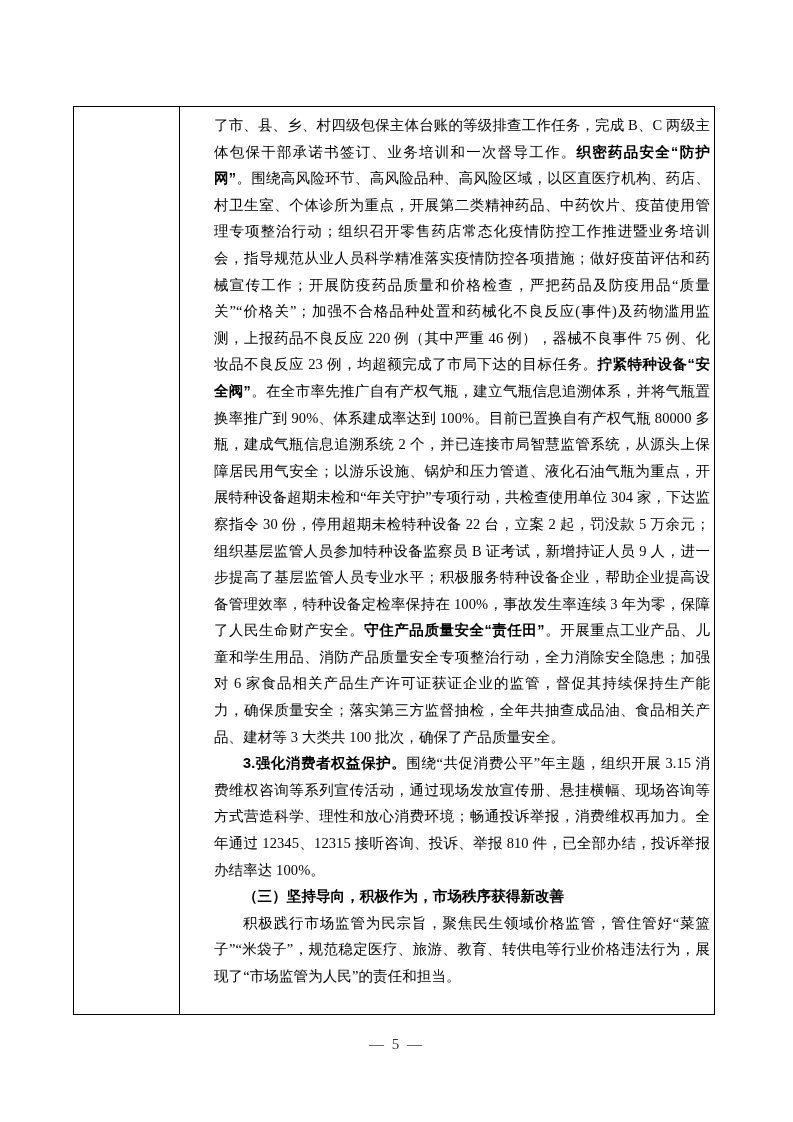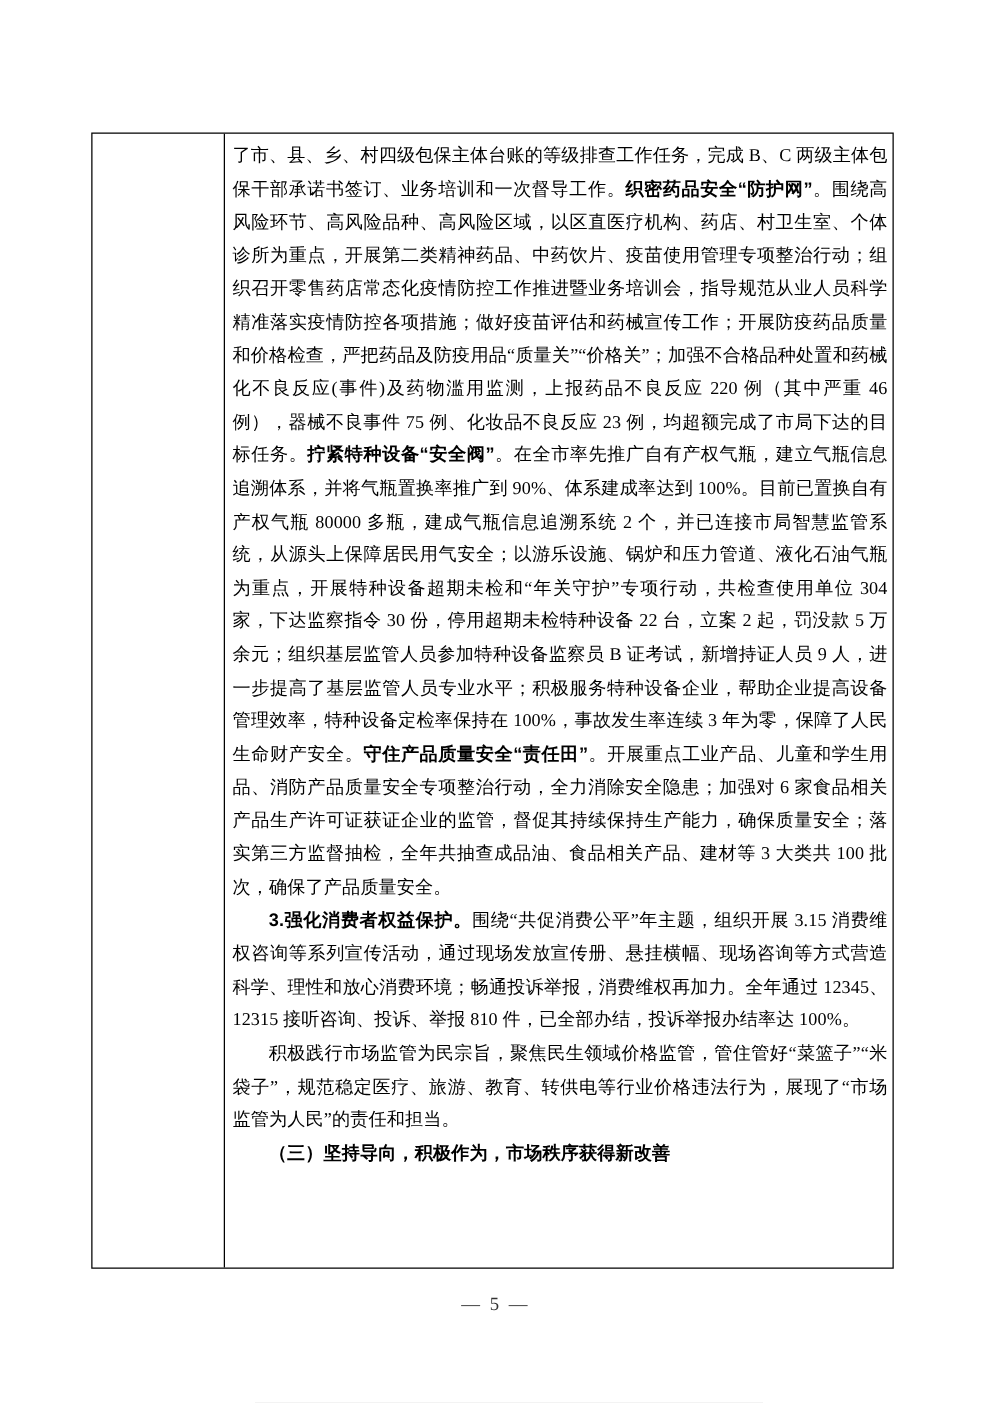--- a/index.html
+++ b/index.html
@@ -13,20 +13,21 @@
     overflow:hidden;
   }
   .report-table{
     position:absolute;
     left:73px;top:106px;
     width:642px;height:909px;
     box-sizing:border-box;
     border:1px solid #000000;
     display:flex;
     background:#ffffff;
+    gap:28px;
   }
   .label-cell{
     flex:none;
     width:106px;
     box-sizing:border-box;
     border-right:1px solid #000000;
   }
   .body-cell{
     flex:1;
     box-sizing:border-box;
@@ -60,20 +61,20 @@
 </head>
 <body>
 
 <div class="page">
 
   <div class="report-table">
     <div class="label-cell"></div>
     <div class="body-cell">
         <p class="para"><span class="run">了市、县、乡、村四级包保主体台账的等级排查工作任务，完成 B、C 两级主体包保干部承诺书签订、业务培训和一次督导工作。</span><span class="run bold">织密药品安全“防护网”</span><span class="run">。围绕高风险环节、高风险品种、高风险区域，以区直医疗机构、药店、村卫生室、个体诊所为重点，开展第二类精神药品、中药饮片、疫苗使用管理专项整治行动；组织召开零售药店常态化疫情防控工作推进暨业务培训会，指导规范从业人员科学精准落实疫情防控各项措施；做好疫苗评估和药械宣传工作；开展防疫药品质量和价格检查，严把药品及防疫用品“质量关”“价格关”；加强不合格品种处置和药械化不良反应(事件)及药物滥用监测，上报药品不良反应 220 例（其中严重 46 例），器械不良事件 75 例、化妆品不良反应 23 例，均超额完成了市局下达的目标任务。</span><span class="run bold">拧紧特种设备“安全阀”</span><span class="run">。在全市率先推广自有产权气瓶，建立气瓶信息追溯体系，并将气瓶置换率推广到 90%、体系建成率达到 100%。目前已置换自有产权气瓶 80000 多瓶，建成气瓶信息追溯系统 2 个，并已连接市局智慧监管系统，从源头上保障居民用气安全；以游乐设施、锅炉和压力管道、液化石油气瓶为重点，开展特种设备超期未检和“年关守护”专项行动，共检查使用单位 304 家，下达监察指令 30 份，停用超期未检特种设备 22 台，立案 2 起，罚没款 5 万余元；组织基层监管人员参加特种设备监察员 B 证考试，新增持证人员 9 人，进一步提高了基层监管人员专业水平；积极服务特种设备企业，帮助企业提高设备管理效率，特种设备定检率保持在 100%，事故发生率连续 3 年为零，保障了人民生命财产安全。</span><span class="run bold">守住产品质量安全“责任田”</span><span class="run">。开展重点工业产品、儿童和学生用品、消防产品质量安全专项整治行动，全力消除安全隐患；加强对 6 家食品相关产品生产许可证获证企业的监管，督促其持续保持生产能力，确保质量安全；落实第三方监督抽检，全年共抽查成品油、食品相关产品、建材等 3 大类共 100 批次，确保了产品质量安全。</span></p>
         <p class="para indent"><span class="run bold">3.强化消费者权益保护。</span><span class="run">围绕“共促消费公平”年主题，组织开展 3.15 消费维权咨询等系列宣传活动，通过现场发放宣传册、悬挂横幅、现场咨询等方式营造科学、理性和放心消费环境；畅通投诉举报，消费维权再加力。全年通过 12345、12315 接听咨询、投诉、举报 810 件，已全部办结，投诉举报办结率达 100%。</span></p>
+        <p class="para indent"><span class="run bold">（三）坚持导向，积极作为，市场秩序获得新改善</span></p>
         <p class="para indent"><span class="run">积极践行市场监管为民宗旨，聚焦民生领域价格监管，管住管好“菜篮子”“米袋子”，规范稳定医疗、旅游、教育、转供电等行业价格违法行为，展现了“市场监管为人民”的责任和担当。</span></p>
-        <p class="para indent"><span class="run bold">（三）坚持导向，积极作为，市场秩序获得新改善</span></p>
       </div>
   </div>
 
   <div class="footer">— 5 —</div>
 
 </div>
 
 </body></html>

